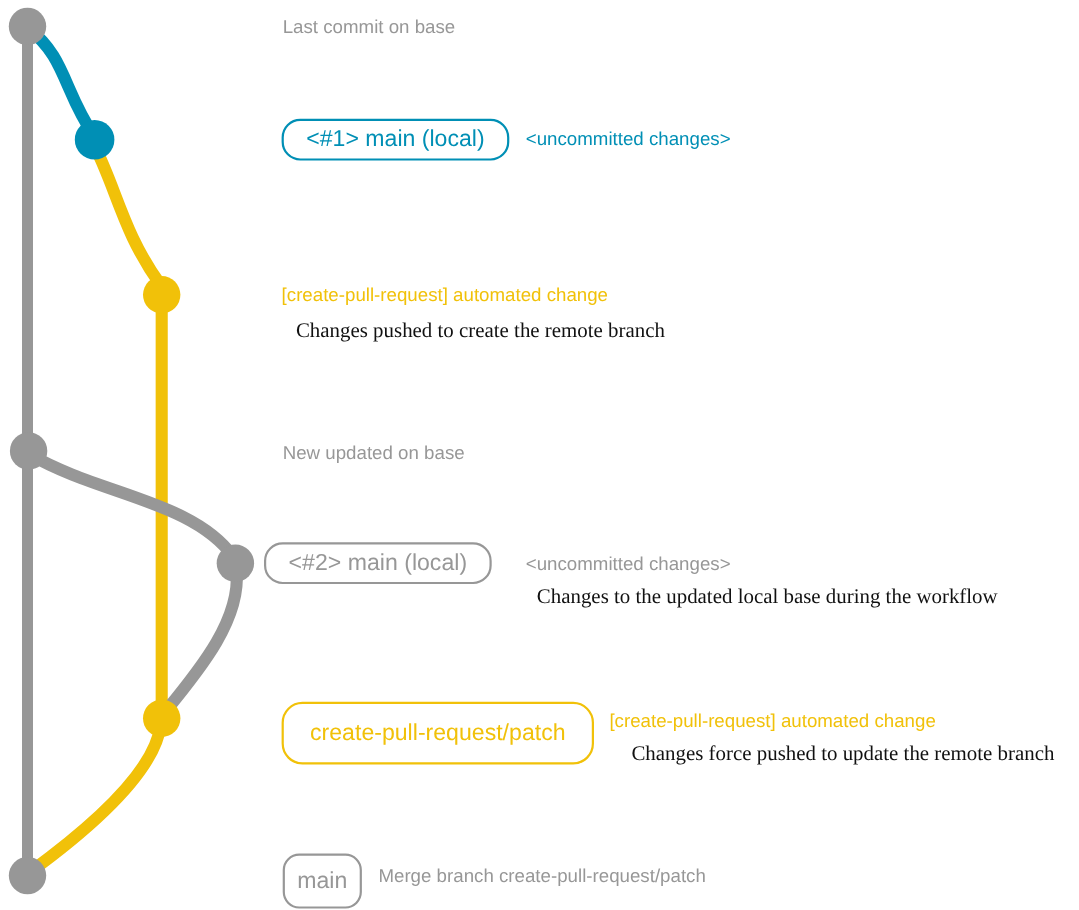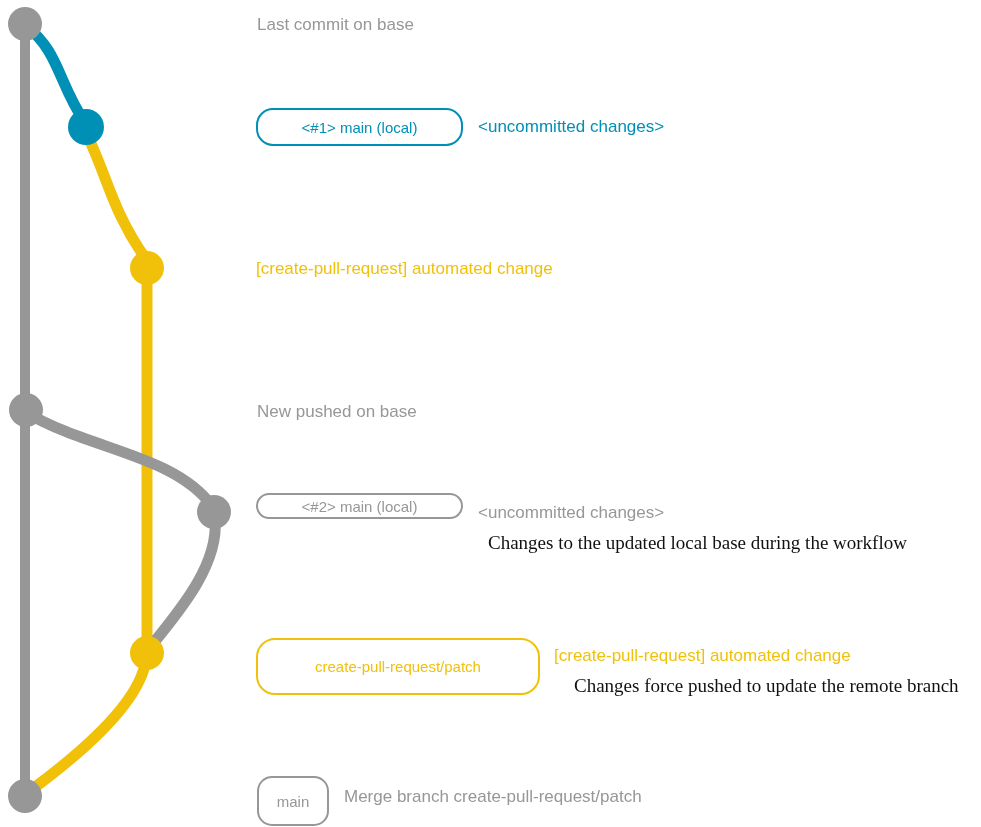--- a/index.html
+++ b/index.html
@@ -47,21 +47,21 @@
     white-space: nowrap;
   }
   .badge {
     position: absolute;
     box-sizing: border-box;
     display: flex;
     align-items: center;
     justify-content: center;
     border: 2px solid;
     border-radius: 17px;
-    font-size: 15px;
+    font-size: 21px;
     white-space: nowrap;
     background: #ffffff;
   }
   .badge.blue   { border-color: var(--color-blue);   color: var(--color-blue); }
   .badge.gray   { border-color: var(--color-gray);   color: var(--color-gray); }
   .badge.yellow { border-color: var(--color-yellow); color: var(--color-yellow); }
 </style>
 </head>
 <body>
 
@@ -88,24 +88,25 @@
     <circle cx="147" cy="653" r="17" class="fill-yellow"></circle>
     <circle cx="25" cy="796" r="17" class="fill-gray"></circle>
   </svg>
 
   <div class="lbl gray" style="left:257px; top:12px;">Last commit on base</div>
 
   <div class="badge blue" style="left:256px; top:108px; width:207px; height:38px;">&lt;#1&gt; main (local)</div>
   <div class="lbl blue" style="left:478px; top:114px;">&lt;uncommitted changes&gt;</div>
 
   <div class="lbl yellow" style="left:256px; top:256px;">[create-pull-request] automated change</div>
+  <div class="desc" style="left:269px; top:289px;">Changes pushed to create the remote branch</div>
 
-  <div class="lbl gray" style="left:257px; top:399px;">New pushed on base</div>
+  <div class="lbl gray" style="left:257px; top:399px;">New updated on base</div>
 
-  <div class="badge gray" style="left:256px; top:493px; width:207px; height:26px;">&lt;#2&gt; main (local)</div>
+  <div class="badge gray" style="left:240px; top:493px; width:207px; height:38px;">&lt;#2&gt; main (local)</div>
   <div class="lbl gray" style="left:478px; top:500px;">&lt;uncommitted changes&gt;</div>
   <div class="desc" style="left:488px; top:531px;">Changes to the updated local base during the workflow</div>
 
   <div class="badge yellow" style="left:256px; top:638px; width:284px; height:57px; border-radius:19px;">create-pull-request/patch</div>
   <div class="lbl yellow" style="left:554px; top:643px;">[create-pull-request] automated change</div>
   <div class="desc" style="left:574px; top:674px;text-align:right;">Changes force pushed to update the remote branch</div>
 
   <div class="badge gray" style="left:257px; top:776px; width:72px; height:50px; border-radius:15px;">main</div>
   <div class="lbl gray" style="left:344px; top:784px;">Merge branch create-pull-request/patch</div>
 

